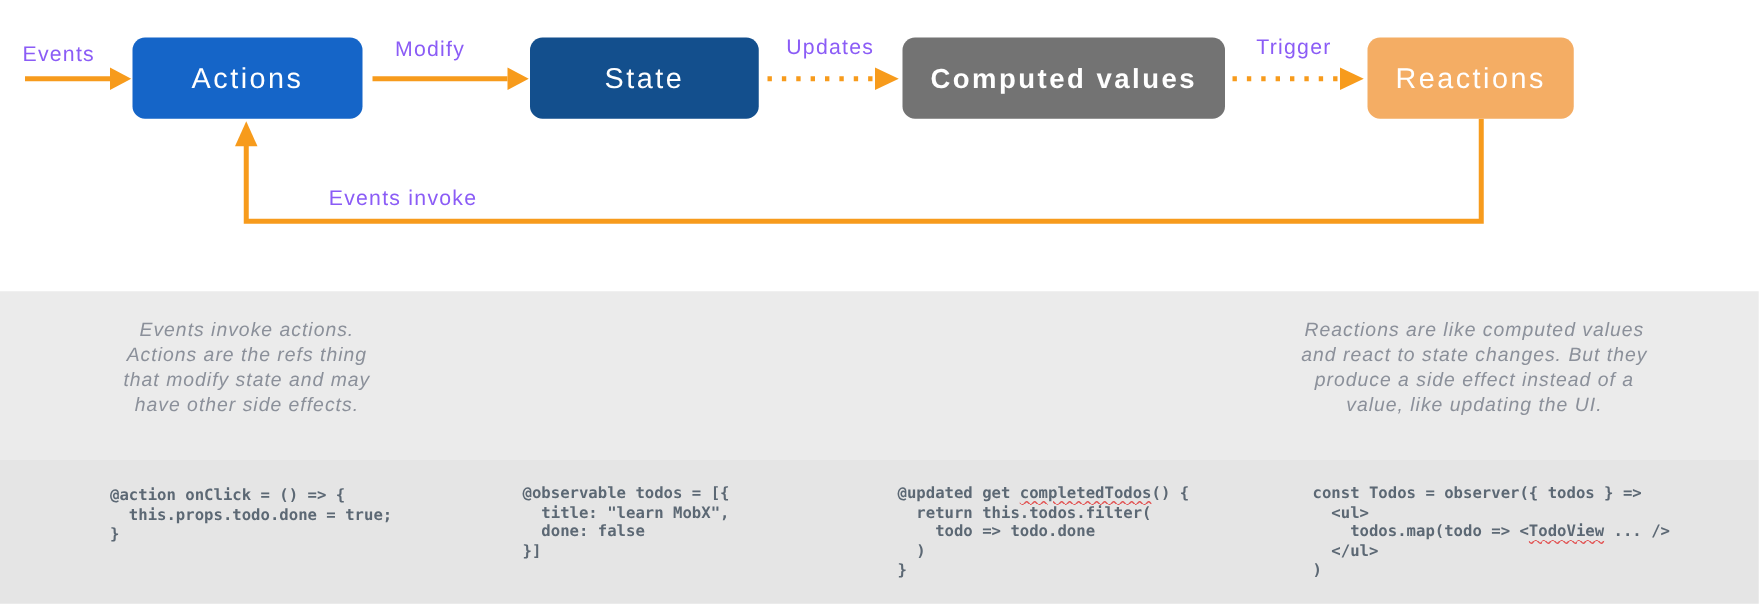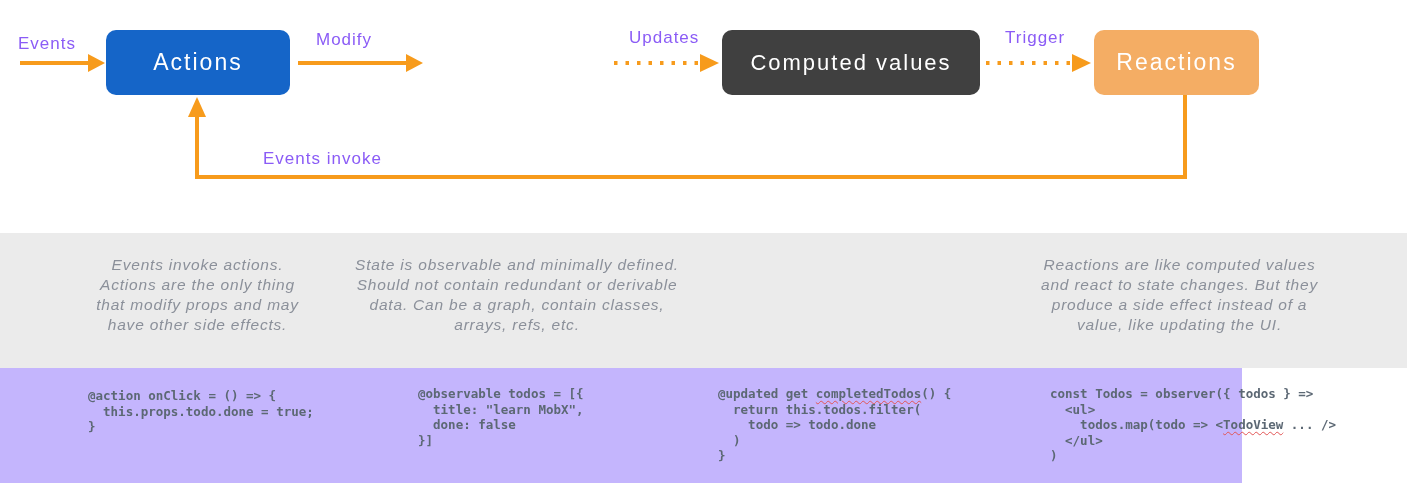--- a/index.html
+++ b/index.html
@@ -34,21 +34,21 @@
     align-items: center;
     justify-content: center;
     color: #ffffff;
     font-size: 23px;
     font-weight: 400;
     letter-spacing: 2px;
     white-space: nowrap;
   }
   .node.actions   { left: 106px;  width: 184px; background: #1565c8; }
   .node.state     { left: 424px;  width: 183px; background: #134f8d; }
-  .node.computed  { left: 722px;  width: 258px; background: #404040; font-size: 22px; }
+  .node.computed  { left: 722px;  width: 258px; background: #737373; font-size: 22px; font-weight: bold; }
   .node.reactions { left: 1094px; width: 165px; background: #f4ad64; }
 
   .flow-label {
     position: absolute;
     color: #8b5cf6;
     font-size: 17px;
     letter-spacing: 1px;
     white-space: nowrap;
   }
   .lbl-events        { left: 18px;   top: 34px; }
@@ -76,22 +76,22 @@
   }
   .desc.d1 { left: 85px;   width: 225px; }
   .desc.d2 { left: 352px;  width: 330px; }
   .desc.d3 { left: 698px;  width: 318px; }
   .desc.d4 { left: 1032px; width: 295px; }
 
   
   .code-row {
     position: absolute;
     left: 0; top: 368px;
-    width: 1242px; height: 115px;
-    background: #c4b5fd;
+    width: 1407px; height: 115px;
+    background: #e5e5e5;
     text-decoration: underline;
   }
   .code-row pre {
     position: absolute;
     margin: 0;
     top: 20px;
     font-family: "DejaVu Sans Mono", "Liberation Mono", monospace;
     font-size: 12.5px;
     font-weight: bold;
     line-height: 15.5px;
@@ -139,33 +139,33 @@
       </g>
 
       <g>
         <path d="M1185,95 L1185,177 L197,177 L197,116" fill="none" stroke-width="4"></path>
         <polygon points="188,117 206,117 197,97" stroke="none"></polygon>
       </g>
     </g>
   </svg>
 
   <div class="node actions">Actions</div>
+  <div class="node state">State</div>
   <div class="node computed">Computed values</div>
   <div class="node reactions">Reactions</div>
 
   <div class="flow-label lbl-events">Events</div>
   <div class="flow-label lbl-modify">Modify</div>
   <div class="flow-label lbl-updates">Updates</div>
   <div class="flow-label lbl-trigger">Trigger</div>
   <div class="flow-label lbl-events-invoke">Events invoke</div>
 </div>
 
 <div class="descriptions">
-  <div class="desc d1">Events invoke actions. Actions are the only thing that modify props and may have other side effects.</div>
-  <div class="desc d2">State is observable and minimally defined. Should not contain redundant or derivable data. Can be a graph, contain classes, arrays, refs, etc.</div>
+  <div class="desc d1">Events invoke actions. Actions are the refs thing that modify state and may have other side effects.</div>
   <div class="desc d4">Reactions are like computed values and react to state changes. But they produce a side effect instead of a value, like updating the UI.</div>
 </div>
 
 <div class="code-row">
   <pre class="c1"><span>@action onClick = () =&gt; {
   this.props.todo.done = true;
 }</span><span class="sq"></span><span></span></pre>
   <pre class="c2"><span>@observable todos = [{
   title: "learn MobX",
   done: false

